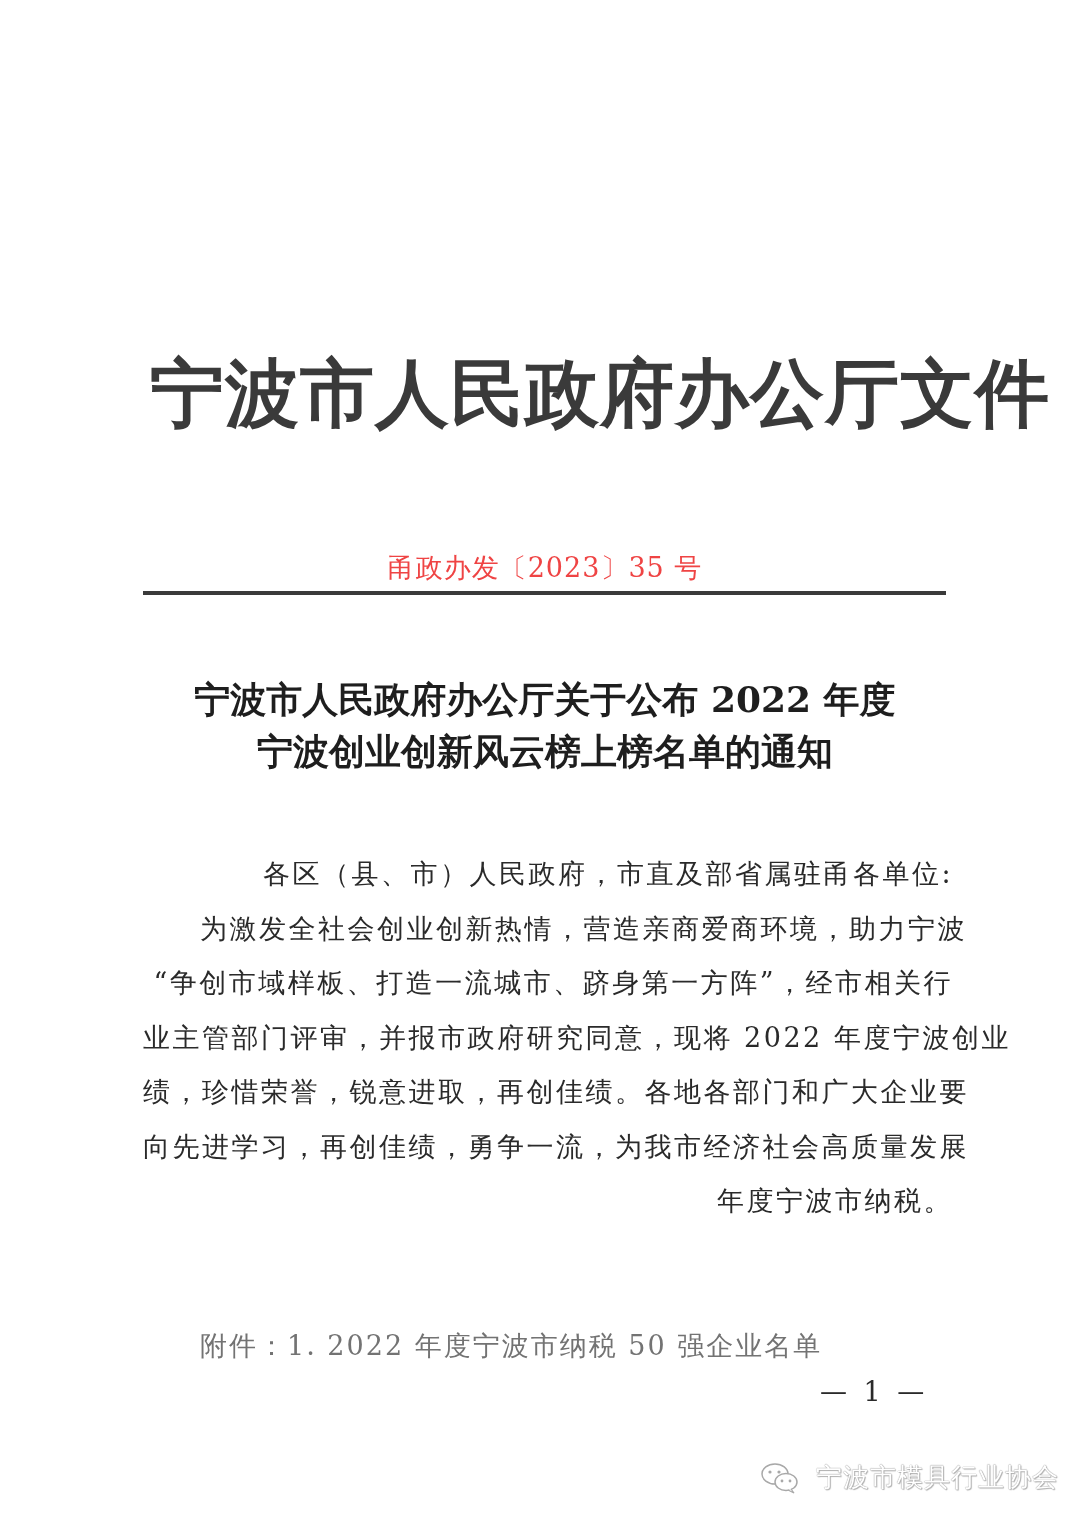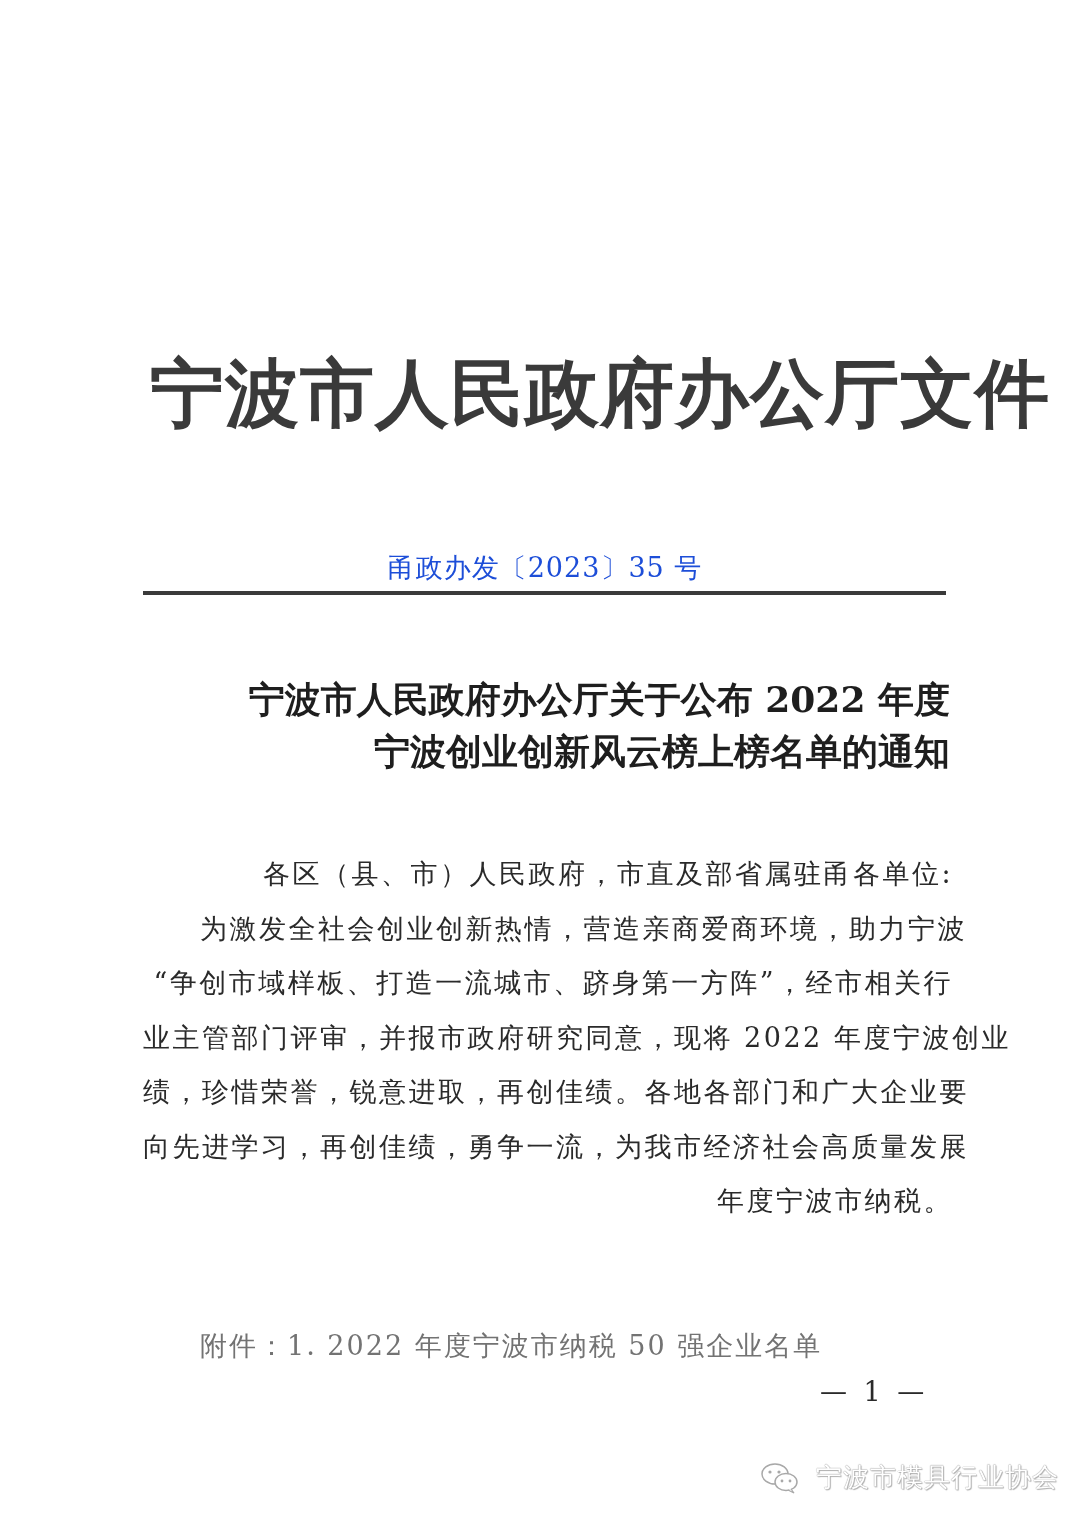--- a/index.html
+++ b/index.html
@@ -36,38 +36,38 @@
       white-space: nowrap;
     }
     .doc-number {
       position: absolute;
       left: 140px;
       top: 548px;
       width: 810px;
       text-align: center;
       font-size: 27px;
       line-height: 40px;
-      color: #1d4ed8;
+      color: #ef4444;
       letter-spacing: 1px;
       white-space: nowrap;
     }
     .doc-rule {
       position: absolute;
       left: 143px;
       top: 591px;
       width: 803px;
       height: 4px;
       background: #3a3a3a;
     }
     .notice-title {
       position: absolute;
       left: 140px;
       top: 673px;
       width: 810px;
-      text-align: right;
+      text-align: center;
       font-weight: bold;
       font-size: 36px;
       line-height: 52px;
       color: #1e1e1e;
       white-space: nowrap;
     }
     .notice-title .line { display: block; }
     .body-text {
       position: absolute;
       left: 143px;

